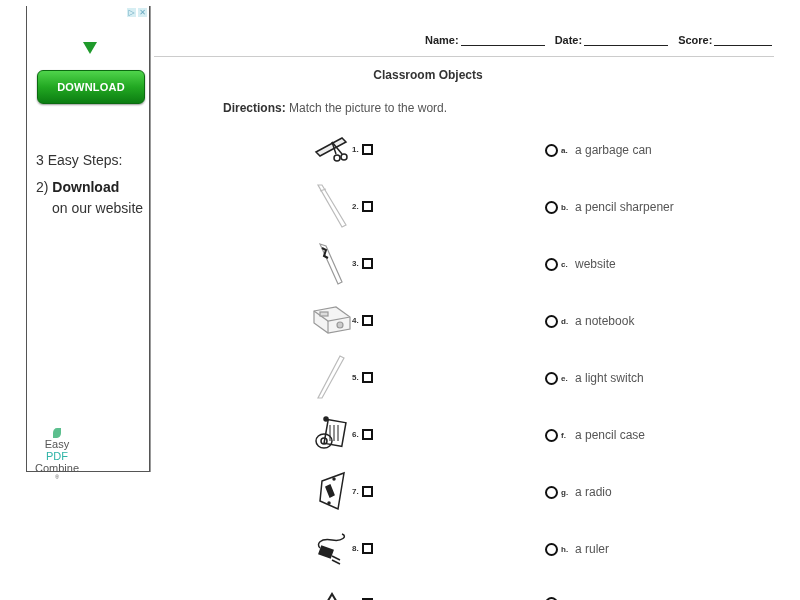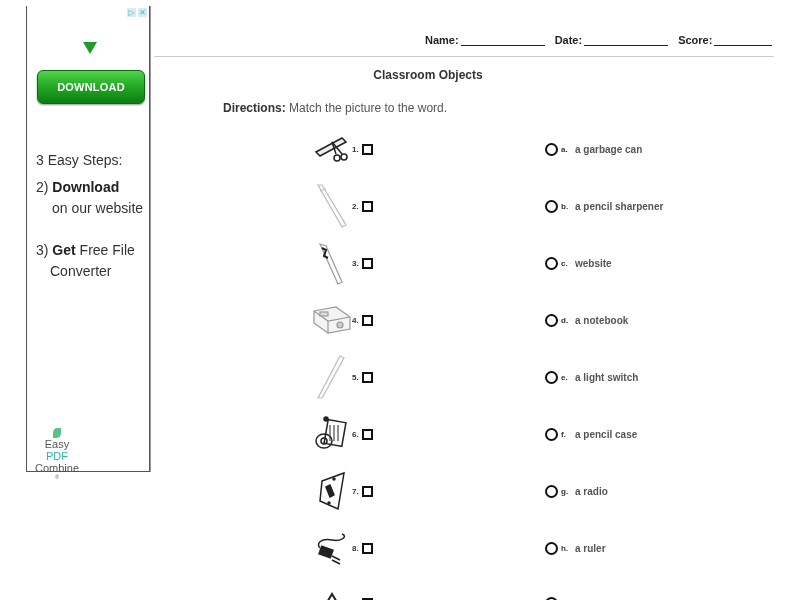--- a/index.html
+++ b/index.html
@@ -34,46 +34,40 @@
   .directions b { color:#333; }
 
   .q-item { position:absolute; height:30px; display:flex; align-items:center; }
   .q-pic { width:40px; height:40px; display:flex; align-items:center; justify-content:center; }
   .q-num { font-size:8px; font-weight:bold; color:#333; margin-left:0px; margin-right:3px; }
   .q-box { width:11px; height:11px; border:2.5px solid #111; box-sizing:border-box; }
 
   .a-item { position:absolute; display:flex; align-items:center; }
   .a-circle { width:13px; height:13px; border:2.5px solid #111; border-radius:50%; box-sizing:border-box; }
   .a-letter { font-size:8px; font-weight:bold; color:#333; margin-left:3px; width:14px; }
-  .a-text { font-size:10px; color:#555;font-weight:bold; }
+  .a-text { font-size:12px; color:#555; }
 </style>
 </head>
 <body>
 
 <div class="ad-top"></div>
 <div class="ad">
   <div class="ad-choices">
     <span>▷</span>
     <span>✕</span>
   </div>
   <div class="ad-arrow"></div>
   <div class="ad-dl-btn">DOWNLOAD</div>
   <div class="ad-steps">
     <div class="title">3 Easy Steps:</div>
     <div class="step">
       <span>2)</span>
       <b>Download</b>
       <span class="sub">on our website</span>
     </div>
-    <div class="step">
-      <span>3)</span>
-      <b>Get</b>
-      <span>Free File</span>
-      <span class="sub2">Converter</span>
-    </div>
   </div>
   <div class="ad-logo">
     <span class="leaf"></span>
     <span>Easy</span>
       <span class="pdf">PDF</span>
       <span>Combine</span>
       <sup>®</sup>
   </div>
 </div>
 

